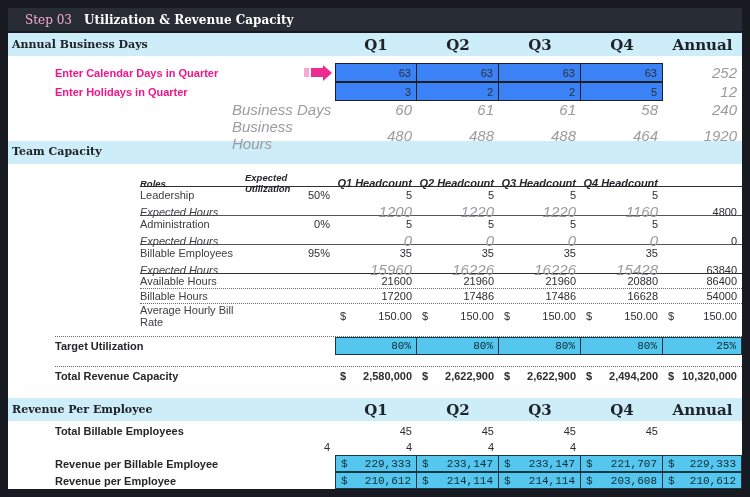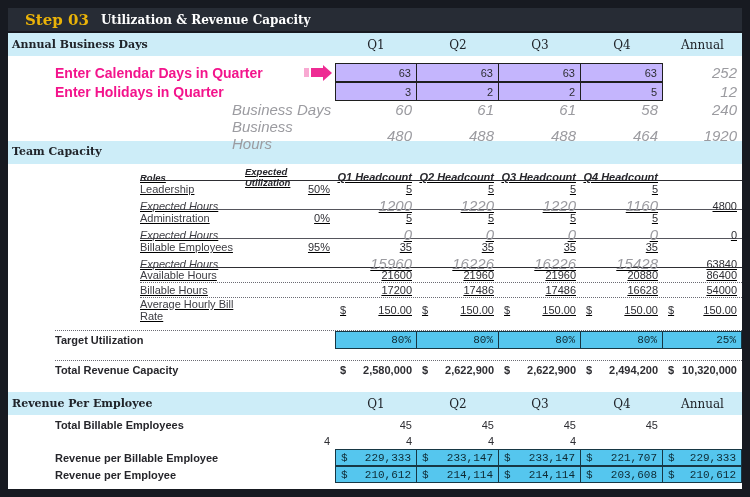--- a/index.html
+++ b/index.html
@@ -2,61 +2,61 @@
 <html><head>
 <meta charset="utf-8">
 <style>
   * { margin:0; padding:0; box-sizing:border-box; }
   html,body { width:750px; height:497px; }
   body { font-family:"Liberation Sans", sans-serif; background:#171a21; }
 
   .frame { width:750px; height:497px; background:#171a21; padding:8px; overflow:hidden; }
 
   .titlebar { height:23px; background:#272c35; display:flex; align-items:center; padding-left:17px; gap:12px; margin-bottom:2px; }
-  .step  { color:#eab308; font-family:"DejaVu Serif", serif; font-weight:bold; font-size:15px; }
+  .step  { color:#f9a8d4; font-family:"DejaVu Serif", serif; font-weight:normal; font-size:12px; }
   .apptitle { color:#ffffff; font-family:"DejaVu Serif", serif; font-weight:bold; font-size:12px; }
 
   .content { background:#ffffff; height:456px; overflow:hidden; }
 
   .sect { background:#cdedf8; height:23px; }
   .sect-title { font-family:"DejaVu Serif", serif; font-weight:bold; font-size:11px; color:#20242a; display:flex; align-items:center; padding-left:4px; }
-  .colh { font-family:"DejaVu Serif", serif; font-weight:normal; font-size:12px; color:#20242a; display:flex; align-items:center; justify-content:center; }
+  .colh { font-family:"DejaVu Serif", serif; font-weight:bold; font-size:15px; color:#20242a; display:flex; align-items:center; justify-content:center; }
 
   .g6 { display:grid; grid-template-columns:327px 82px 82px 82px 82px 79px; }
   .tg { display:grid; grid-template-columns:105px 90px 82px 82px 82px 82px 79px; }
   .wrap47 { margin-left:47px; width:687px; display:grid; grid-template-columns:280px 82px 82px 82px 82px 79px; }
 
   .h13{height:13px} .h15{height:15px} .h16{height:16px} .h17{height:17px} .h19{height:19px}
 
   .vc  { display:flex; align-items:center; justify-content:flex-end; padding-right:5px; font-size:11px; color:#2e2e33; }
   .dol { display:flex; align-items:center; justify-content:space-between; padding:0 5px; font-size:11px; color:#2e2e33; }
   .gi  { color:#9b9ba0; font-style:italic; font-size:15px; }
   .bold{ font-weight:bold; }
 
   .labcell   { display:flex; align-items:center; padding-left:47px; }
-  .pinklab   { color:#f3148c; font-weight:bold; font-size:14px; }
+  .pinklab   { color:#f3148c; font-weight:bold; font-size:11px; }
   .graycell  { display:flex; align-items:center; padding-left:224px; }
   .rolelab   { display:flex; align-items:center; font-size:11px; color:#3c3c42; }
   .blab      { display:flex; align-items:center; font-weight:bold; font-size:11px; color:#26262b; }
 
   .thl { display:flex; align-items:center; font-size:9.5px; font-weight:bold; font-style:italic; color:#26262b; }
   .thc { display:flex; align-items:center; justify-content:center; font-size:9.5px; font-weight:bold; font-style:italic; color:#26262b; }
   .thr { display:flex; align-items:center; justify-content:flex-end; padding-right:5px; font-size:11px; font-weight:bold; font-style:italic; color:#26262b; }
 
-  .yellow { background:#c4b5fd; border:solid #1f1f1f; border-width:1px 1px 1px 0; }
+  .yellow { background:#3b82f6; border:solid #1f1f1f; border-width:1px 1px 1px 0; }
   .yfirst { border-left-width:1px; }
   .blue   { background:#55c6ee; border:solid #173744; border-width:1px 1px 1px 0; color:#0e2a33;font-family:Liberation Mono, monospace; }
   .bfirst { border-left-width:1px; }
 
   .bdark { border-bottom:1px solid #2e2e33; }
   .bsolid{ border-bottom:1px solid #55555c; }
   .bdot  { border-bottom:1px dotted #6b6b73; }
   .dtop  { border-top:1px dotted #6b6b73; }
 
-  .tc-table { margin-left:132px; width:602px; margin-top:2px;text-decoration:underline; }
+  .tc-table { margin-left:132px; width:602px; margin-top:8px; }
 
   .mt2{margin-top:2px} .mt6{margin-top:6px} .mt7{margin-top:7px} .mt11{margin-top:11px} .mt13{margin-top:13px} .mt14{margin-top:16px}
 
   .arrow { display:flex; align-items:center; margin-left:auto; margin-right:3px; }
   .arrow i { display:block; }
   .a-tail { width:5px;  height:9px; background:#f8a9d2; margin-right:2px; }
   .a-body { width:12px; height:9px; background:#ee2b93; }
   .a-head { width:0; height:0; border-left:9px solid #ee2b93; border-top:8px solid transparent; border-bottom:8px solid transparent; }
 </style>
 </head>

